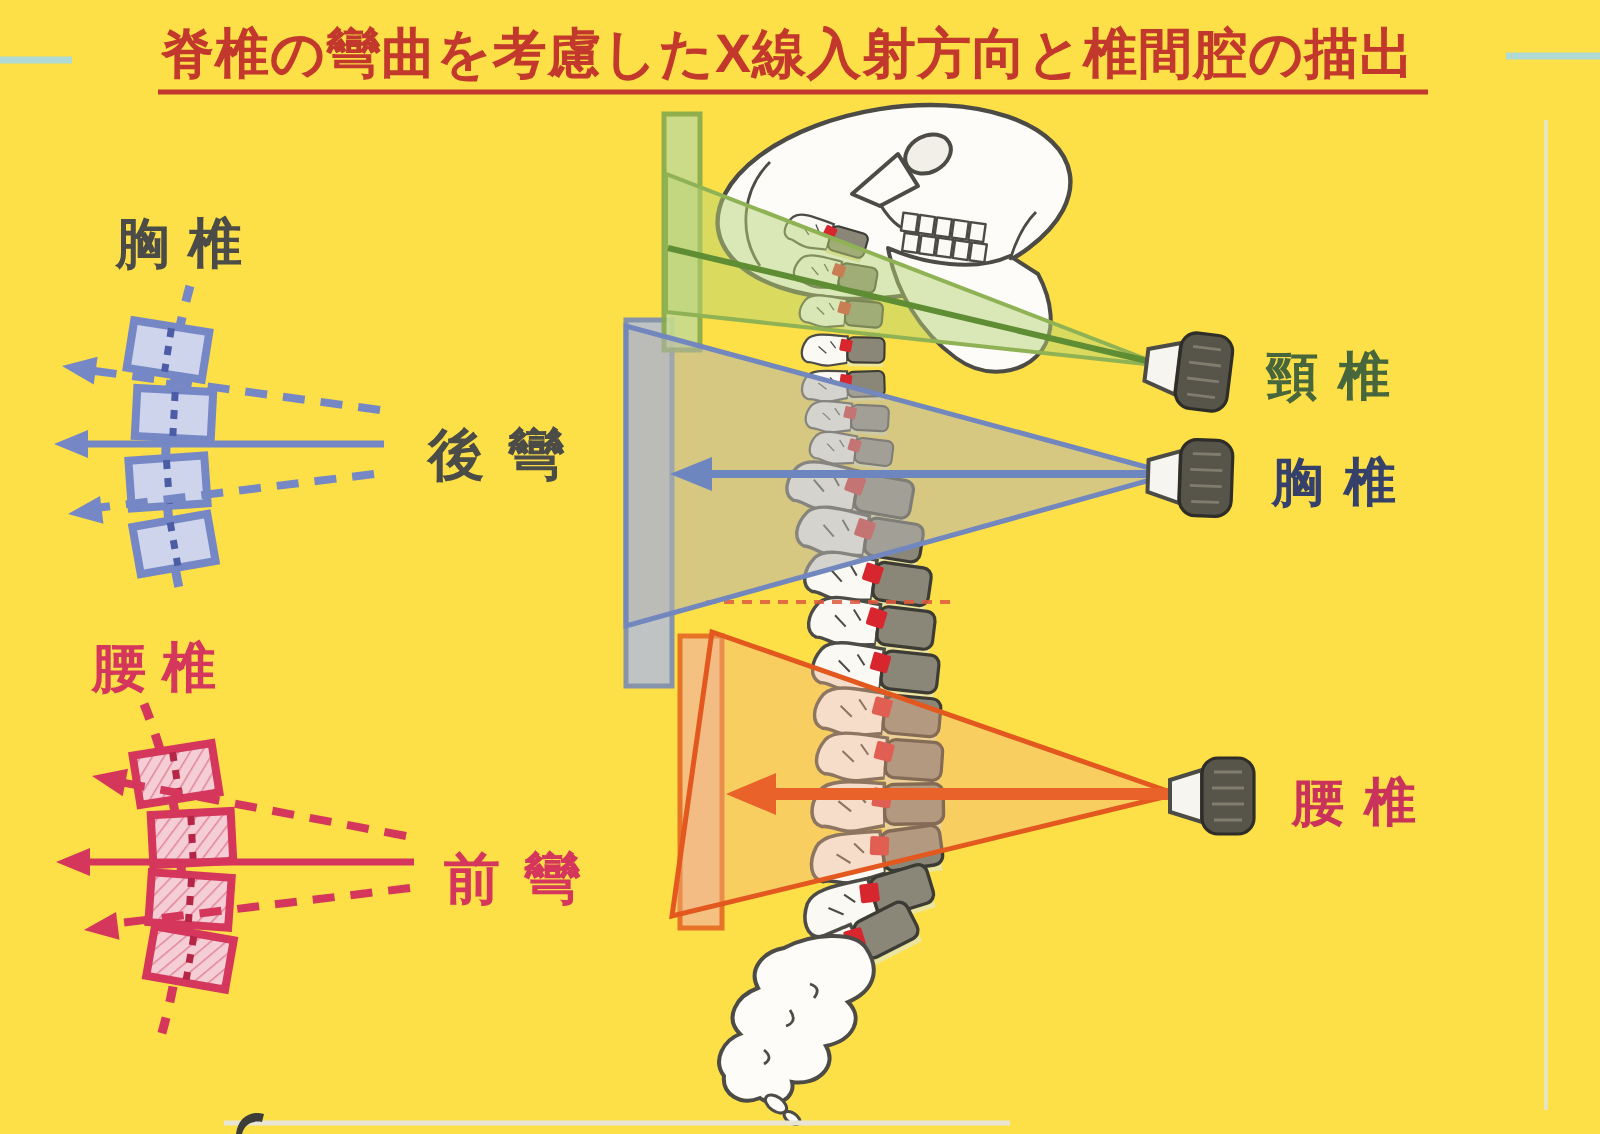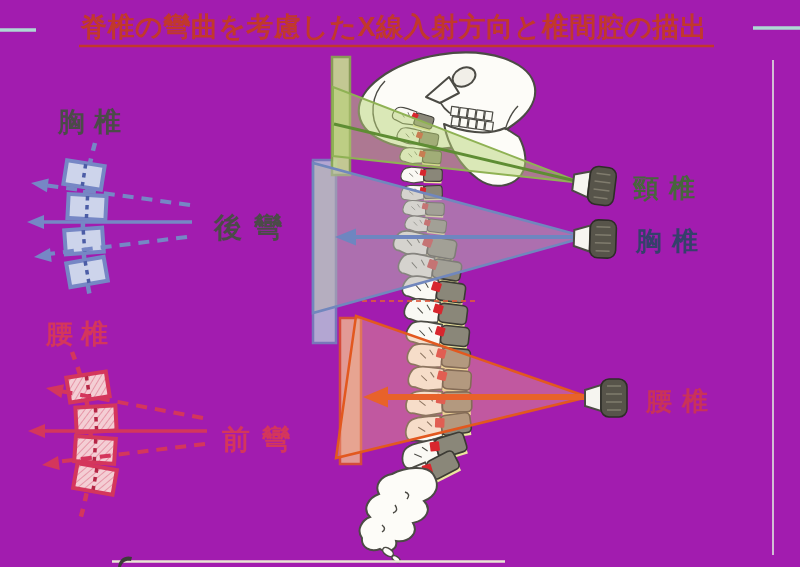--- a/index.html
+++ b/index.html
@@ -1,16 +1,16 @@
 <!DOCTYPE html>
 <html><head>
 <meta charset="utf-8">
 <style>
   html,body{margin:0;padding:0;background:#ffffff;}
-  #page{position:relative;width:800px;height:567px;background:#a21caf;overflow:hidden;
+  #page{position:relative;width:800px;height:567px;background:#fde047;overflow:hidden;
         font-family:"Liberation Sans","DejaVu Sans",sans-serif;}
   svg text{font-family:"Liberation Sans","DejaVu Sans",sans-serif;}
   .jp-bold{font-weight:bold;}
 </style>
 </head>
 <body>
 
 <div id="page">
 <svg width="800" height="567" viewBox="0 0 800 567">
 

